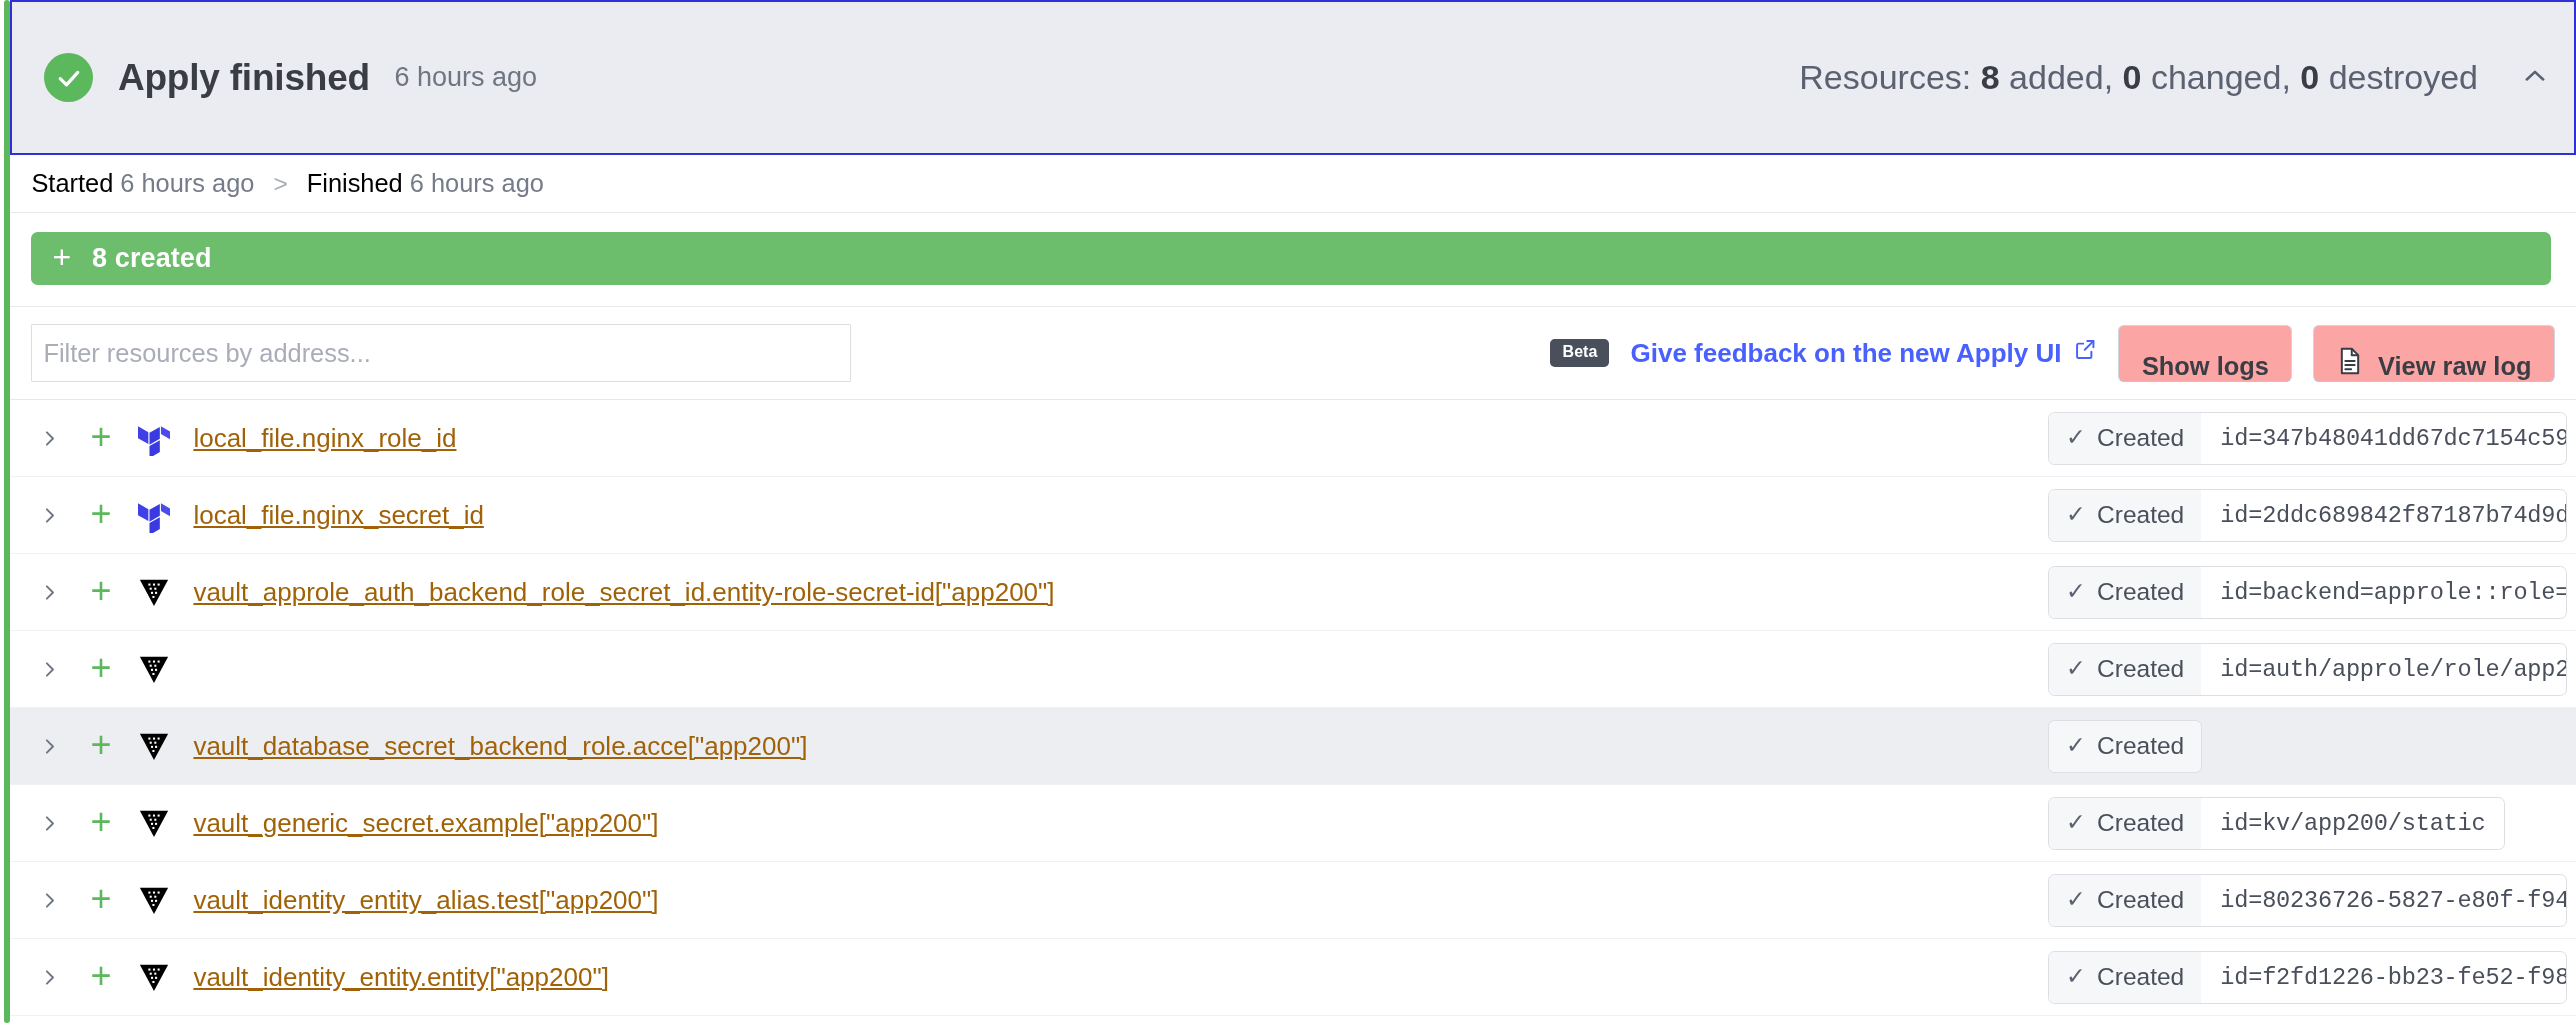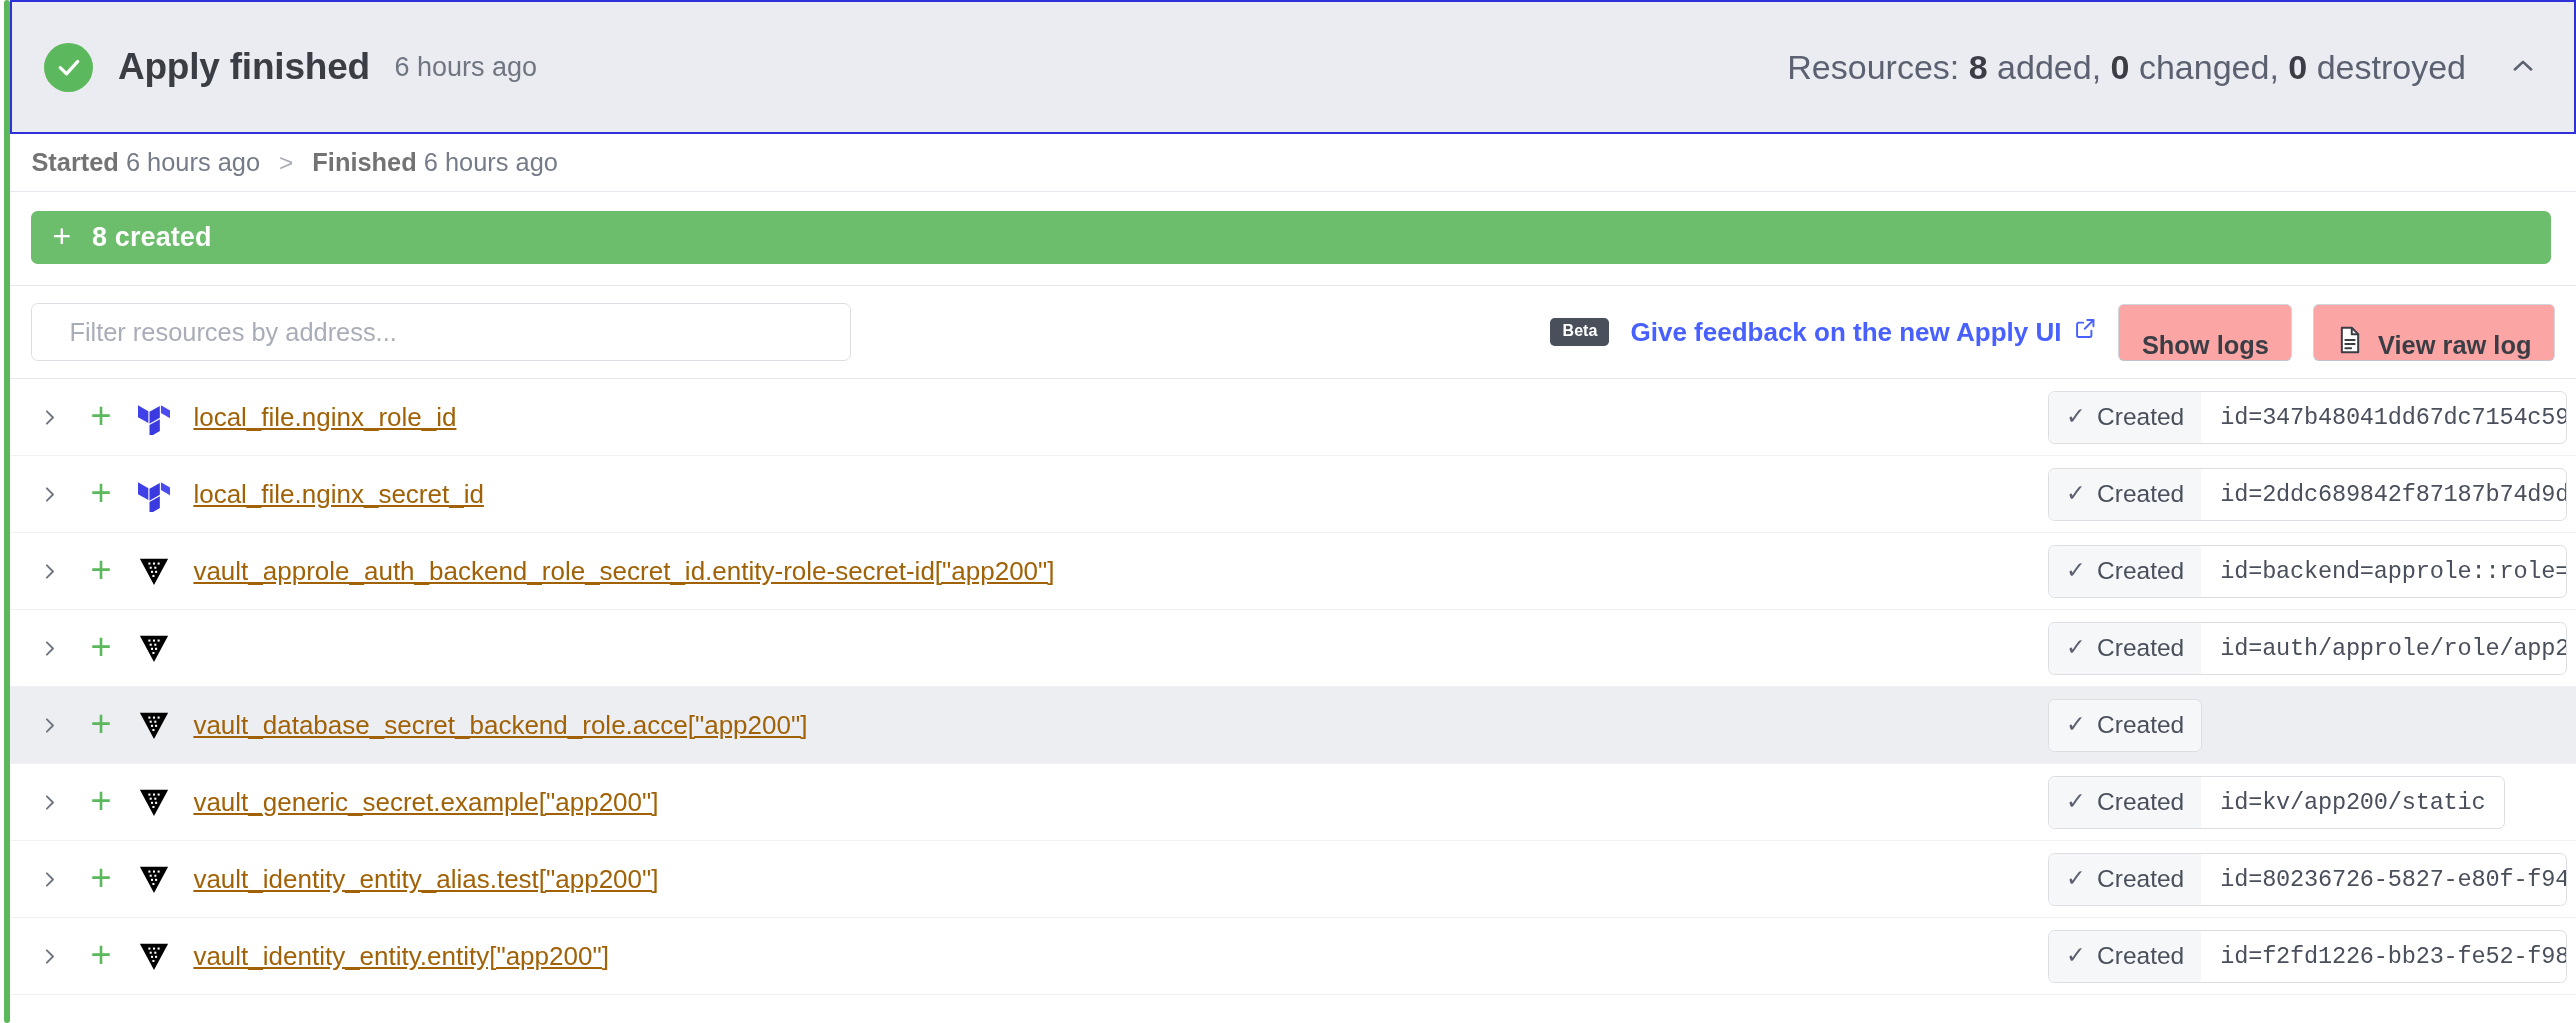--- a/index.html
+++ b/index.html
@@ -26,26 +26,26 @@
     position: absolute;
     left: 3.8px; top: 0; bottom: 0;
     width: 6.6px;
     background: #5cb85c;
     border-radius: 3.8px;
   }
 
   
   .run-header {
     position: relative;
-    height: 134px;
+    height: 155px;
     background: #ebecf1;
     border: 2.8px solid #2f30d8;
     display: flex;
     align-items: center;
-    padding: 0 32px 0 32px;
+    padding: 0 20px 0 32px;
   }
   .header-left {
     display: flex;
     align-items: center;
     gap: 24.5px;
     flex: 1 1 auto;
     min-width: 0;
   }
   .check-badge {
     width: 49px; height: 49px;
@@ -92,21 +92,21 @@
     height: 58px;
     display: flex;
     align-items: center;
     gap: 19px;
     padding-left: 21px;
     background: #ffffff;
     border-bottom: 1.9px solid #e7e8ed;
     font-size: 25.4px;
   }
   .timeline-row .seg { white-space: nowrap; color: #757b88; }
-  .timeline-row .seg b { color: #737373; font-weight: bold; }
+  .timeline-row .seg b { color: #000000; font-weight: normal; }
   .timeline-sep { color: #a9adb8; font-size: 24.5px; }
 
   
   .created-banner-wrap {
     padding: 19px 25.4px 21px 21px;
     background: #ffffff;
   }
   .created-banner {
     height: 53px;
     background: #6cbd6c;
@@ -137,22 +137,22 @@
     padding: 17px 21px 17px 21px;
     border-top: 1.9px solid #e7e8ed;
     border-bottom: 1.9px solid #e7e8ed;
     background: #ffffff;
     gap: 26px;
   }
   .filter-input {
     width: 820px;
     height: 58px;
     border: 1.9px solid #dcdee4;
-    border-radius: 7px;
-    padding: 0 37px;
+    border-radius: 1px;
+    padding: 0 11px;
     font-size: 25.4px;
     font-family: "Liberation Sans", sans-serif;
     color: #3b3d45;
     background: #ffffff;
     outline: none;
   }
   .filter-input::placeholder { color: #a9adb8; }
   .toolbar-spacer { flex: 1 1 auto; }
   .toolbar-right {
     display: flex;

